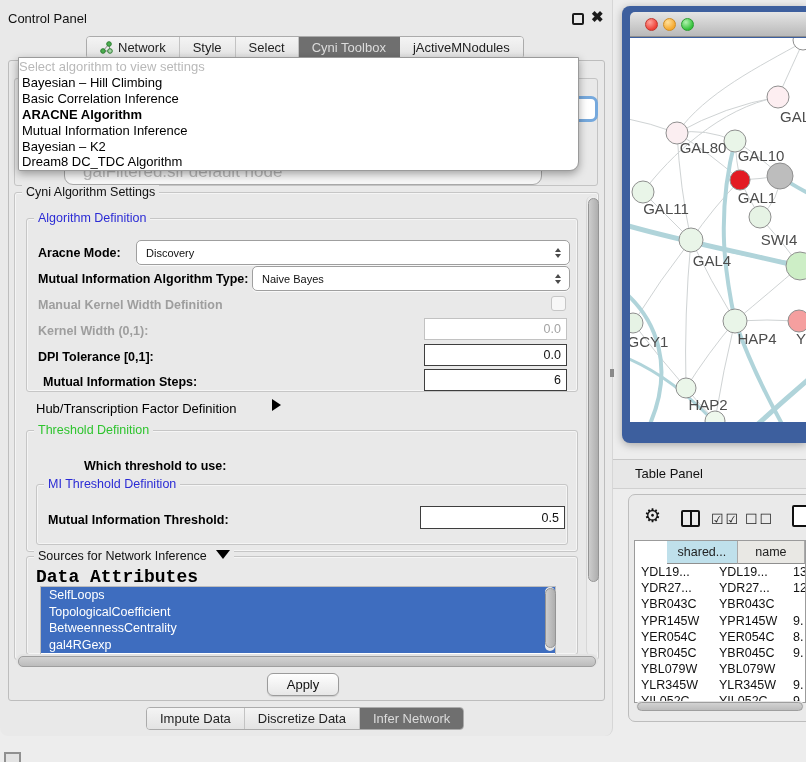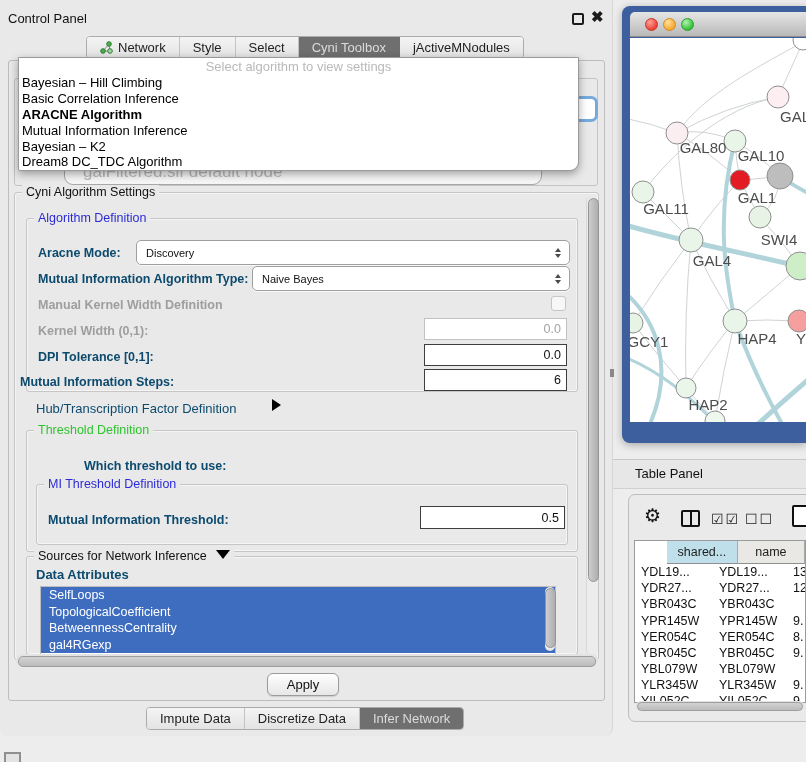--- a/index.html
+++ b/index.html
@@ -22,31 +22,31 @@
 
   .cp-inner{left:8px;top:60px;width:597px;height:641px;background:#e9e9e9;border:1px solid #bdbdbd;border-radius:3px;}
 
   
   .bg-group{left:14px;top:78px;width:584px;height:108px;border:1px solid #c4c4c4;border-radius:3px;z-index:1;}
   .bg-combo-focus{left:540px;top:96px;width:58px;height:26px;background:#fff;border:3px solid #76a9dd;border-radius:7px;z-index:2;}
   .bg-combo{left:64px;top:158px;width:478px;height:27px;background:#f6f6f6;border:1px solid #a8a8a8;border-radius:9px;z-index:2;font-size:17px;color:#b9b9b9;line-height:25px;padding-left:18px;white-space:nowrap;overflow:hidden;}
 
   
   .popup{left:18px;top:57px;width:561px;height:114px;background:#fff;border:1px solid #9a9a9a;border-radius:0 0 9px 2px;box-shadow:0 3px 8px rgba(0,0,0,.35);z-index:5;}
-  .dd-ph{height:17px;line-height:17px;text-align:center;color:#b9b9b9;font-size:13px;}
+  .dd-ph{height:17px;line-height:17px;color:#b9b9b9;font-size:13px;}
   .dd-item{height:15.9px;line-height:15.9px;font-size:13px;color:#000;padding-left:3px;cursor:pointer;white-space:nowrap;}
   .dd-item.b{font-weight:bold;}
 
   
   .grp{border:1px solid #c6c6c6;border-radius:3px;box-shadow:inset 0 0 0 1px rgba(255,255,255,.55);}
   .grp-title{background:#e9e9e9;padding:0 4px;font-size:12.5px;color:#111;white-space:nowrap;z-index:3;}
   .t-blue{color:#2b2bd5;}
   .t-green{color:#2ec42e;}
 
-  .lbl{font-size:12.5px;font-weight:bold;color:#0c4a6e;white-space:nowrap;}
+  .lbl{font-size:12.5px;font-weight:bold;color:#000000;white-space:nowrap;}
   .lbl.dis{color:#9e9e9e;}
 
   .combo{background:#fff;border:1px solid #9f9f9f;border-radius:5px;display:flex;align-items:center;padding:0 20px 0 9px;font-size:11px;color:#111;box-shadow:inset 0 1px 0 #fff,0 1px 0 rgba(255,255,255,.7);cursor:pointer;}
   .stepper{position:absolute;right:8px;top:50%;transform:translateY(-50%);display:flex;flex-direction:column;gap:2px;}
   .tri-u{width:0;height:0;border-left:3.5px solid transparent;border-right:3.5px solid transparent;border-bottom:4.5px solid #4a4a4a;}
   .tri-d{width:0;height:0;border-left:3.5px solid transparent;border-right:3.5px solid transparent;border-top:4.5px solid #4a4a4a;}
 
   .field{border:1px solid #3e3e3e;background:#fff;font-family:"Liberation Sans",sans-serif;font-size:12.5px;color:#111;text-align:right;padding:0 5px;outline:none;}
   .field.dis{border-color:#c2c2c2;color:#a3a3a3;}
 
@@ -181,21 +181,21 @@
 
   <div class="abs lbl dis" style="left:38px;top:298px;">Manual Kernel Width Definition</div>
   <div class="abs cb" style="left:551px;top:296px;"></div>
 
   <div class="abs lbl dis" style="left:38px;top:324px;">Kernel Width (0,1):</div>
   <input class="abs field dis" style="left: 424px; top: 318px; width: 143px; height: 22px;" disabled="" value="0.0">
 
   <div class="abs lbl" style="left:38px;top:350px;">DPI Tolerance [0,1]:</div>
   <input class="abs field" style="left: 424px; top: 344px; width: 143px; height: 22px;" value="0.0">
 
-  <div class="abs lbl" style="left:20px;top:375px;text-align:right;">Mutual Information Steps:</div>
+  <div class="abs lbl" style="left:43px;top:375px;text-align:right;">Mutual Information Steps:</div>
   <input class="abs field" style="left: 424px; top: 369px; width: 143px; height: 22px;" value="6">
 
   <div class="abs lbl" style="left:36px;top:401px;font-weight:500;font-size:13px;">Hub/Transcription Factor Definition</div>
   <span class="abs arrow-r" style="left:272px;top:399px;"></span>
 
   <div class="abs grp" style="left:26px;top:430px;width:552px;height:122px;"></div>
   <div class="abs grp-title t-green" style="left:34px;top:423px;">Threshold Definition</div>
 
   <div class="abs lbl" style="left:84px;top:459px;">Which threshold to use:</div>
 
@@ -203,21 +203,21 @@
   <div class="abs grp-title t-blue" style="left:44px;top:477px;">MI Threshold Definition</div>
 
   <div class="abs lbl" style="left:48px;top:513px;">Mutual Information Threshold:</div>
   <input class="abs field" style="left: 420px; top: 506px; width: 145px; height: 23px;" value="0.5">
 
   <div class="abs grp" style="left:26px;top:556px;width:552px;height:99px;"></div>
   <div class="abs grp-title" style="left:34px;top:549px;">
     <span>Sources for Network Inference</span>
     <span class="arrow-dn" style="margin-left:6px;vertical-align:1px;"></span>
   </div>
-  <div class="abs lbl" style="left:36px;top:567px;font-size:13px;">Data Attributes</div>
+  <div class="abs lbl" style="left:36px;top:567px;font-size:18px;font-family:Liberation Mono, monospace;">Data Attributes</div>
 
   <div class="abs attr-list" style="left:40px;top:586px;width:516px;height:74px;" id="attr-list">
       <div class="attr-item">SelfLoops</div>
       <div class="attr-item">TopologicalCoefficient</div>
       <div class="attr-item">BetweennessCentrality</div>
       <div class="attr-item">gal4RGexp</div>
     </div>
   <div class="abs" style="left:545px;top:587px;width:10px;height:64px;background:#e9e9e9;border-radius:5px;">
     <div class="sb-thumb" style="position:absolute;left:0px;top:1px;width:9px;height:58px;"></div>
   </div>

